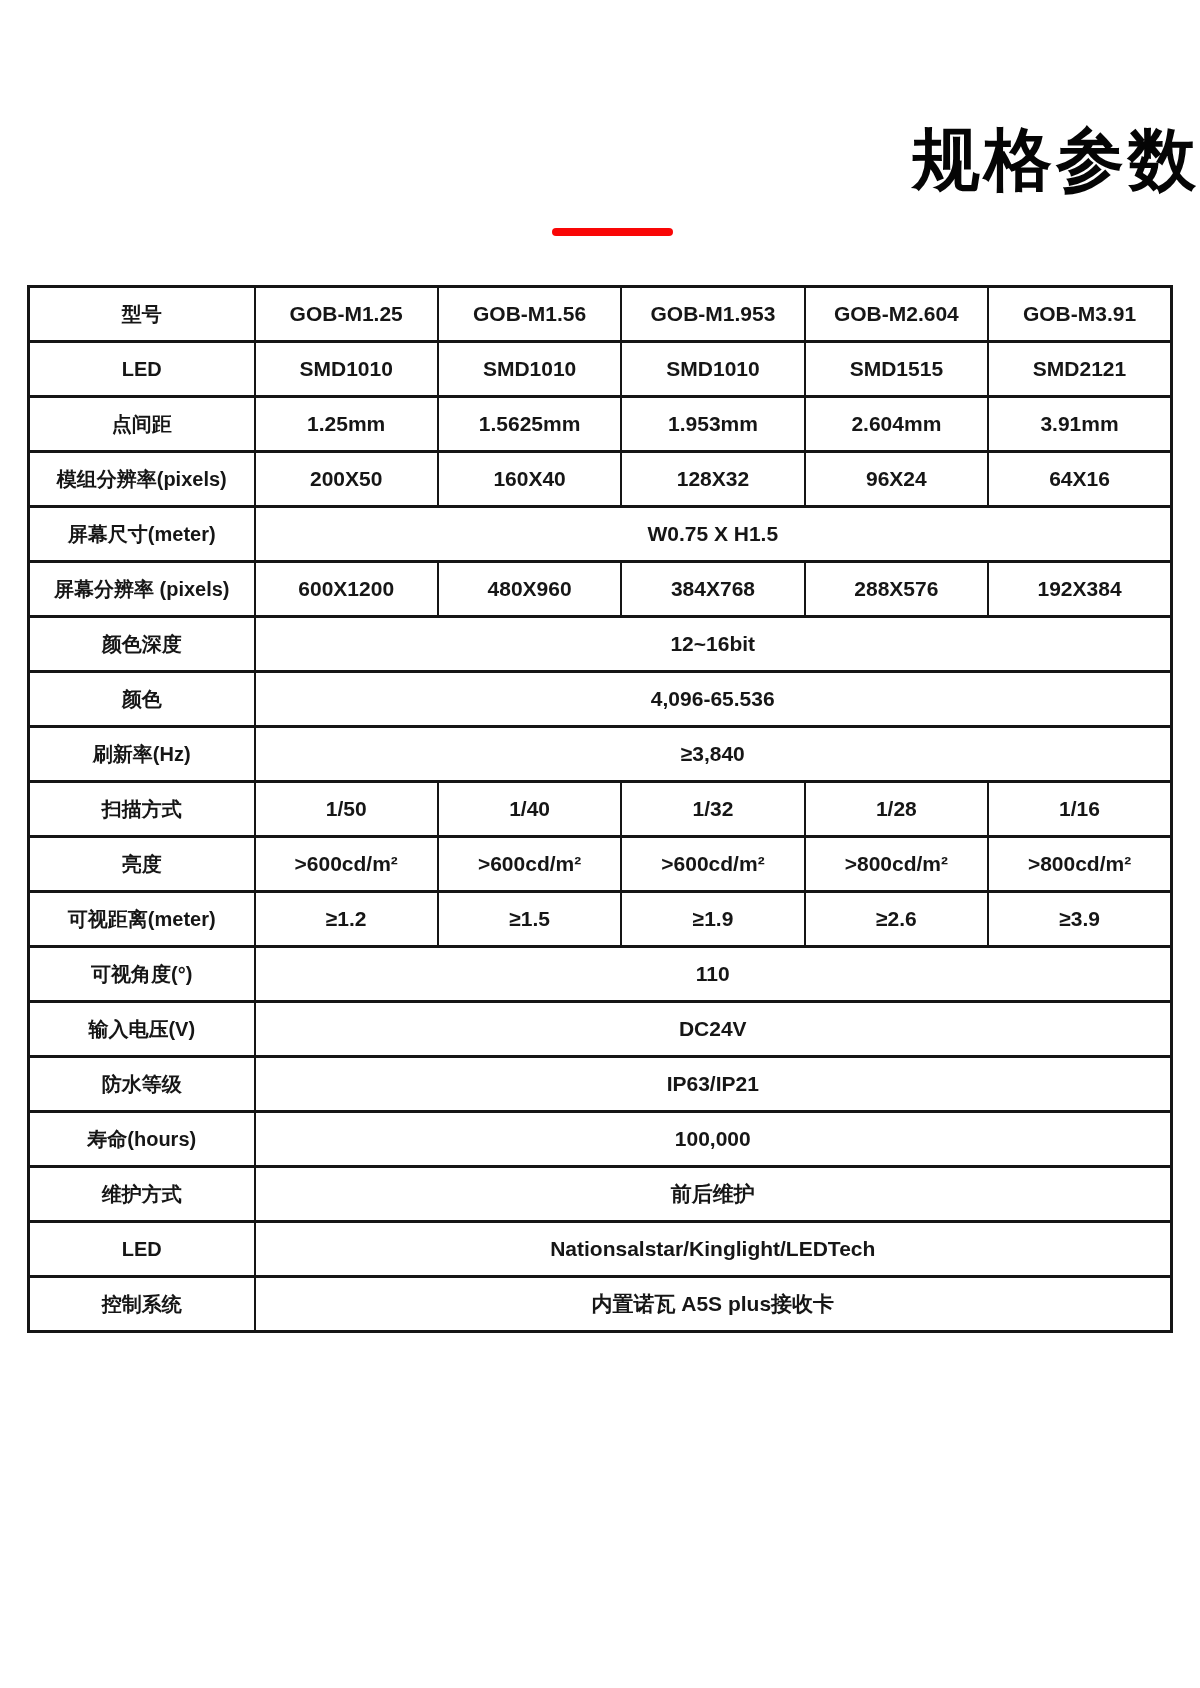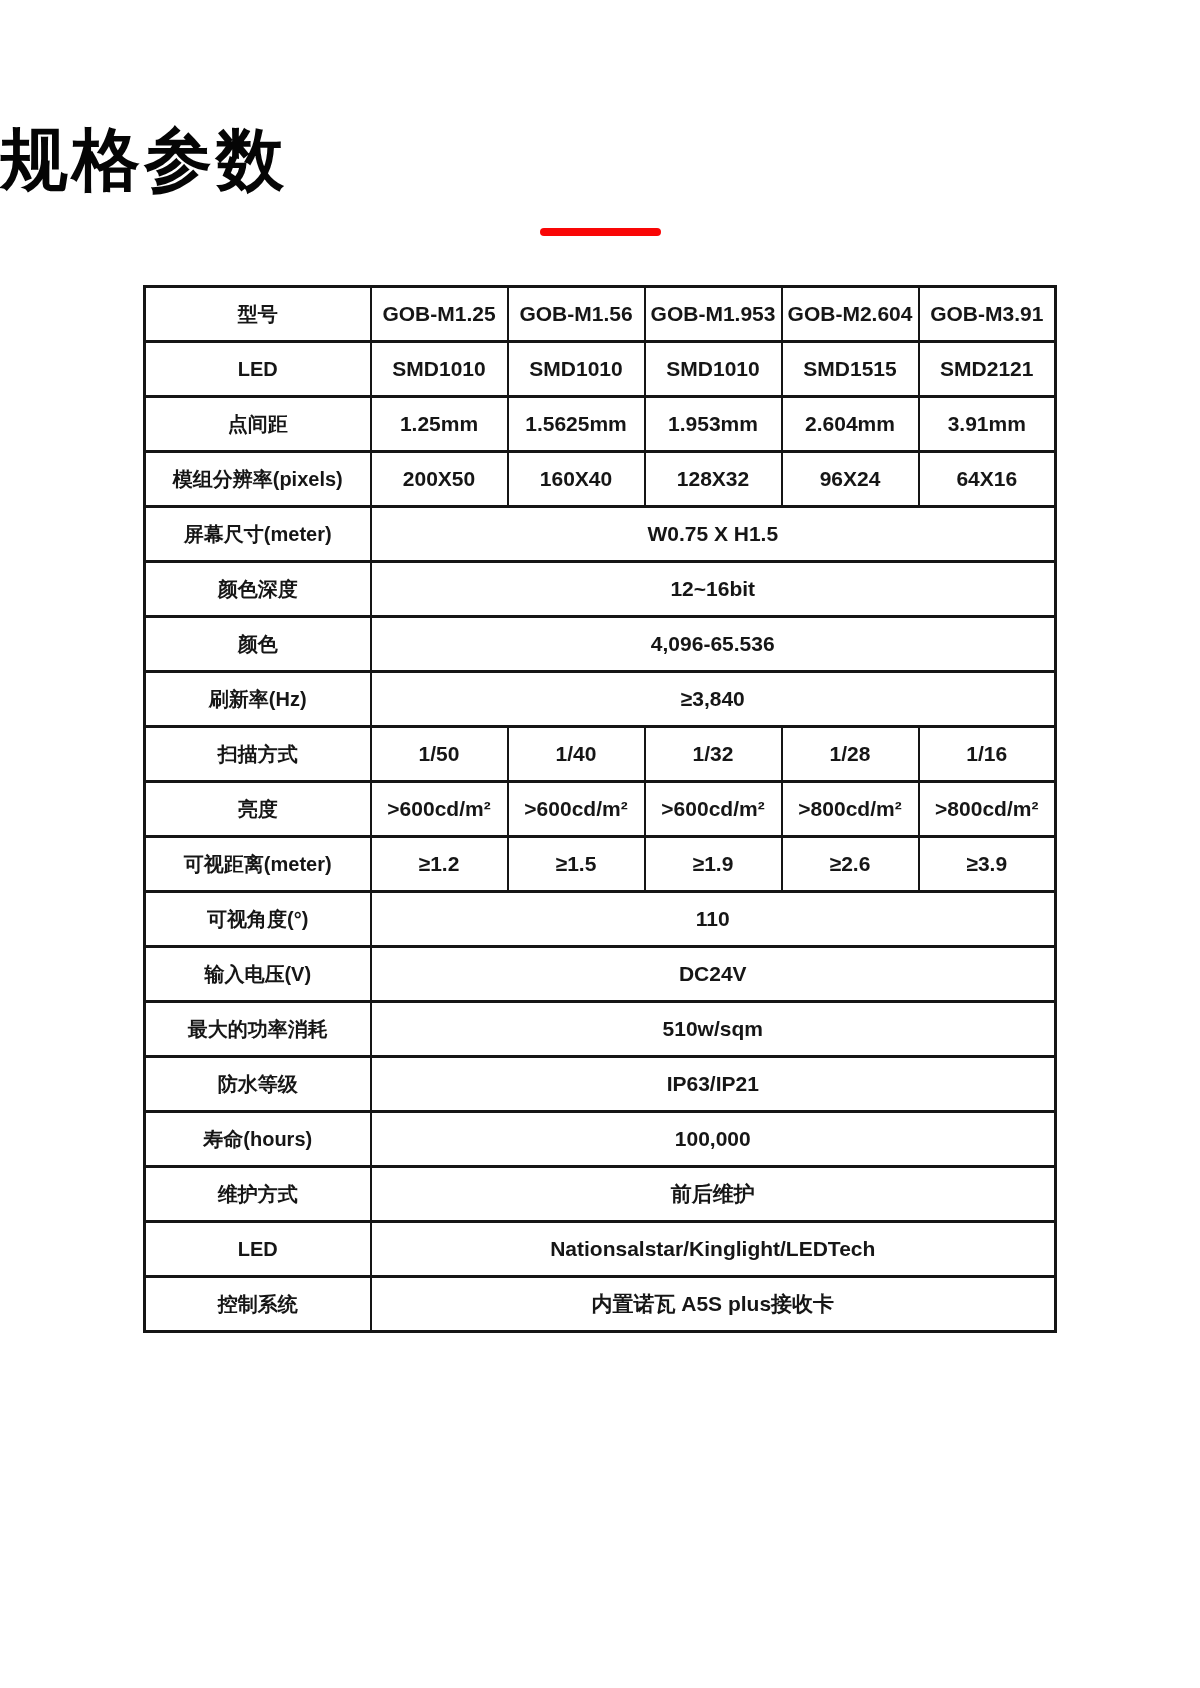--- a/index.html
+++ b/index.html
@@ -8,40 +8,41 @@
     background: #ffffff;
   }
   body {
     width: 1200px;
     height: 1688px;
     overflow: hidden;
     font-family: "Liberation Sans", "DejaVu Sans", sans-serif;
     color: #161616;
   }
   .page-header {
-    text-align: left;
+    text-align: right;
+    margin-left: 24px;
   }
   .page-title {
     margin: 0;
     padding-top: 124px;
     font-size: 68px;
     line-height: 1.05;
     font-weight: 900;
     letter-spacing: 4px;
     color: #050505;
   }
   .title-underline {
     width: 121px;
     height: 8px;
     border-radius: 4px;
     background: #f90606; 
     margin: 33px auto 0 auto;
   }
   table.spec-table {
-    width: 914px;
+    width: 1146px;
     margin: 49px auto 0 auto;
     border-collapse: collapse;
     table-layout: fixed;
     border: 3px solid #151515;
   }
   table.spec-table col.label-col { width: 226px; }
   table.spec-table td {
     border: 2px solid #151515;
     border-top-width: 3px;
     border-bottom-width: 3px;
@@ -107,20 +108,28 @@
         <td class="value-cell">160X40</td>
         <td class="value-cell">128X32</td>
         <td class="value-cell">96X24</td>
         <td class="value-cell">64X16</td>
       </tr>
       <tr>
         <td class="label-cell">屏幕尺寸(meter)</td>
         <td colspan="5" class="value-cell span-cell">W0.75 X H1.5</td>
       </tr>
       <tr>
+        <td class="label-cell">屏幕分辨率 (pixels)</td>
+        <td class="value-cell">600X1200</td>
+        <td class="value-cell">480X960</td>
+        <td class="value-cell">384X768</td>
+        <td class="value-cell">288X576</td>
+        <td class="value-cell">192X384</td>
+      </tr>
+      <tr>
         <td class="label-cell">颜色深度</td>
         <td colspan="5" class="value-cell span-cell">12~16bit</td>
       </tr>
       <tr>
         <td class="label-cell">颜色</td>
         <td colspan="5" class="value-cell span-cell">4,096-65.536</td>
       </tr>
       <tr>
         <td class="label-cell">刷新率(Hz)</td>
         <td colspan="5" class="value-cell span-cell">≥3,840</td>
@@ -151,24 +160,20 @@
       </tr>
       <tr>
         <td class="label-cell">可视角度(°)</td>
         <td colspan="5" class="value-cell span-cell">110</td>
       </tr>
       <tr>
         <td class="label-cell">输入电压(V)</td>
         <td colspan="5" class="value-cell span-cell">DC24V</td>
       </tr>
       <tr>
-        <td class="label-cell">最大的功率消耗</td>
-        <td colspan="5" class="value-cell span-cell">510w/sqm</td>
-      </tr>
-      <tr>
         <td class="label-cell">防水等级</td>
         <td colspan="5" class="value-cell span-cell">IP63/IP21</td>
       </tr>
       <tr>
         <td class="label-cell">寿命(hours)</td>
         <td colspan="5" class="value-cell span-cell">100,000</td>
       </tr>
       <tr>
         <td class="label-cell">维护方式</td>
         <td colspan="5" class="value-cell span-cell">前后维护</td>

